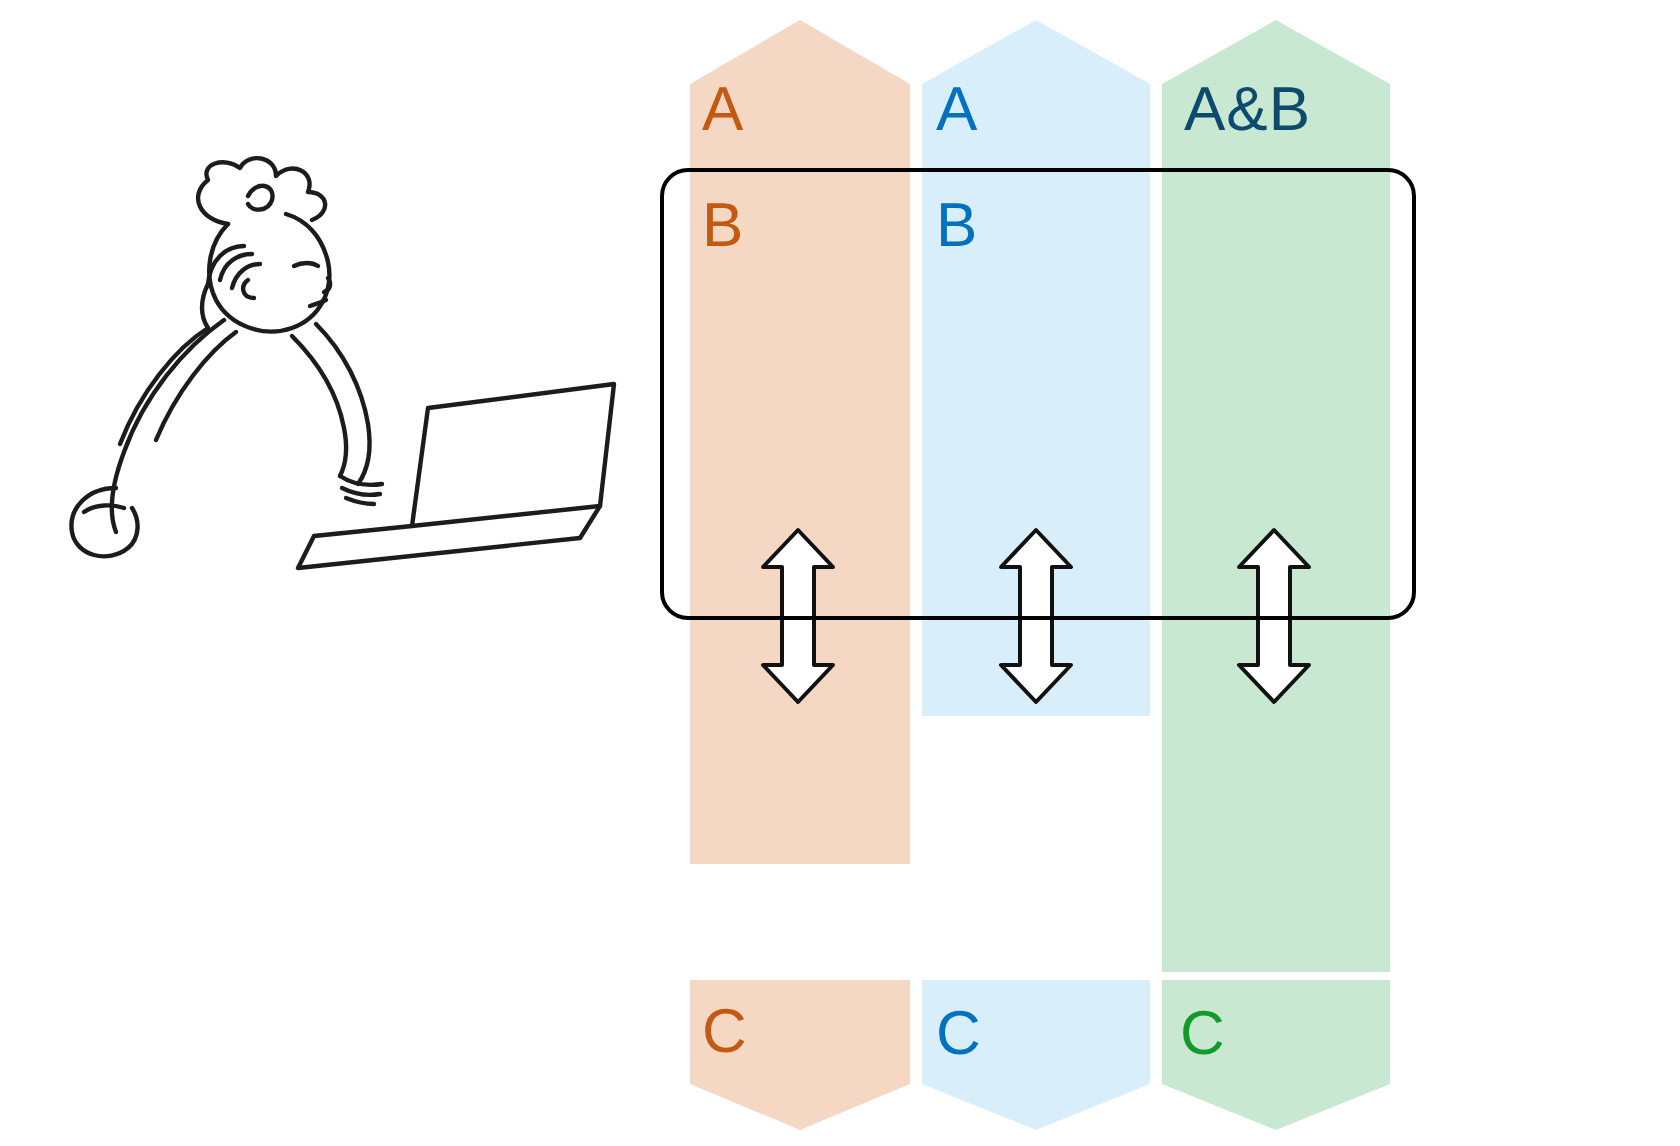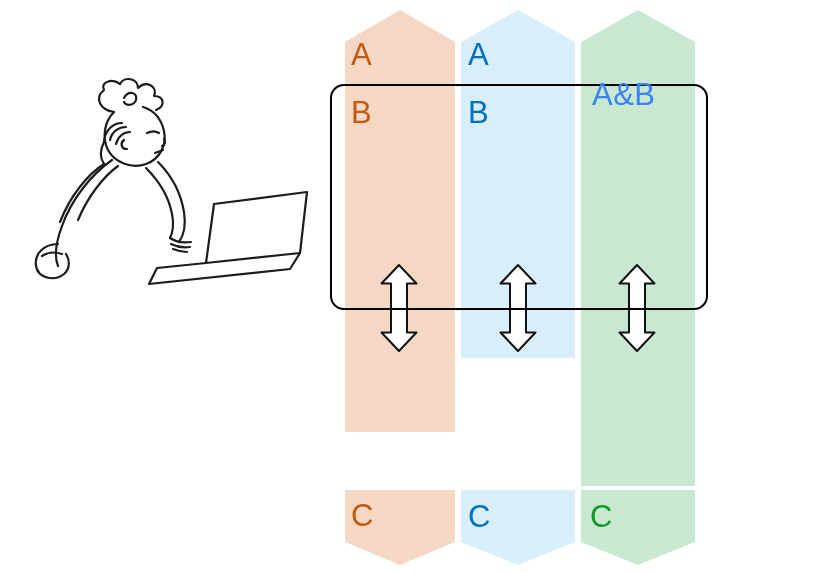--- a/index.html
+++ b/index.html
@@ -44,21 +44,21 @@
     <path d="M19 1 L36.5 19.5 L27 19.5 L27 68.5 L36.5 68.5 L19 87 L1.5 68.5 L11 68.5 L11 19.5 L1.5 19.5 Z" fill="#ffffff" stroke="#111111" stroke-width="2" stroke-linejoin="round"></path>
   </svg>
   <svg class="arrow" style="left:618px; top:264px;" width="38" height="88" viewBox="0 0 38 88">
     <path d="M19 1 L36.5 19.5 L27 19.5 L27 68.5 L36.5 68.5 L19 87 L1.5 68.5 L11 68.5 L11 19.5 L1.5 19.5 Z" fill="#ffffff" stroke="#111111" stroke-width="2" stroke-linejoin="round"></path>
   </svg>
 
   <div class="viewport" style="left: 330px; top: 84px; width: 378px; height: 226px; border-color: rgb(0, 0, 0);"></div>
 
   <div class="col-label" style="left: 351px; top: 39px; color: rgb(196, 89, 17);">A</div>
   <div class="col-label" style="left: 468px; top: 39px; color: rgb(0, 112, 192);">A</div>
-  <div class="col-label" style="left: 592px; top: 39px; color: #3b82f6; margin-top: 40px;">A&amp;B</div>
+  <div class="col-label" style="left: 592px; top: 39px; color: #0c4a6e;">A&amp;B</div>
 
   <div class="col-label" style="left: 351px; top: 97px; color: rgb(196, 89, 17);">B</div>
   <div class="col-label" style="left: 468px; top: 97px; color: rgb(0, 112, 192);">B</div>
 
   <div class="col-label" style="left: 351px; top: 500px; color: rgb(196, 89, 17);">C</div>
   <div class="col-label" style="left: 468px; top: 501px; color: rgb(0, 112, 192);">C</div>
   <div class="col-label" style="left: 590px; top: 501px; color: rgb(20, 154, 43);">C</div>
 
   <svg class="person" style="left:18px; top:76px;" width="300" height="220" viewBox="0 0 300 220">
     <g fill="none" stroke="#1c1c1c" stroke-width="2.2" stroke-linecap="round" stroke-linejoin="round">

